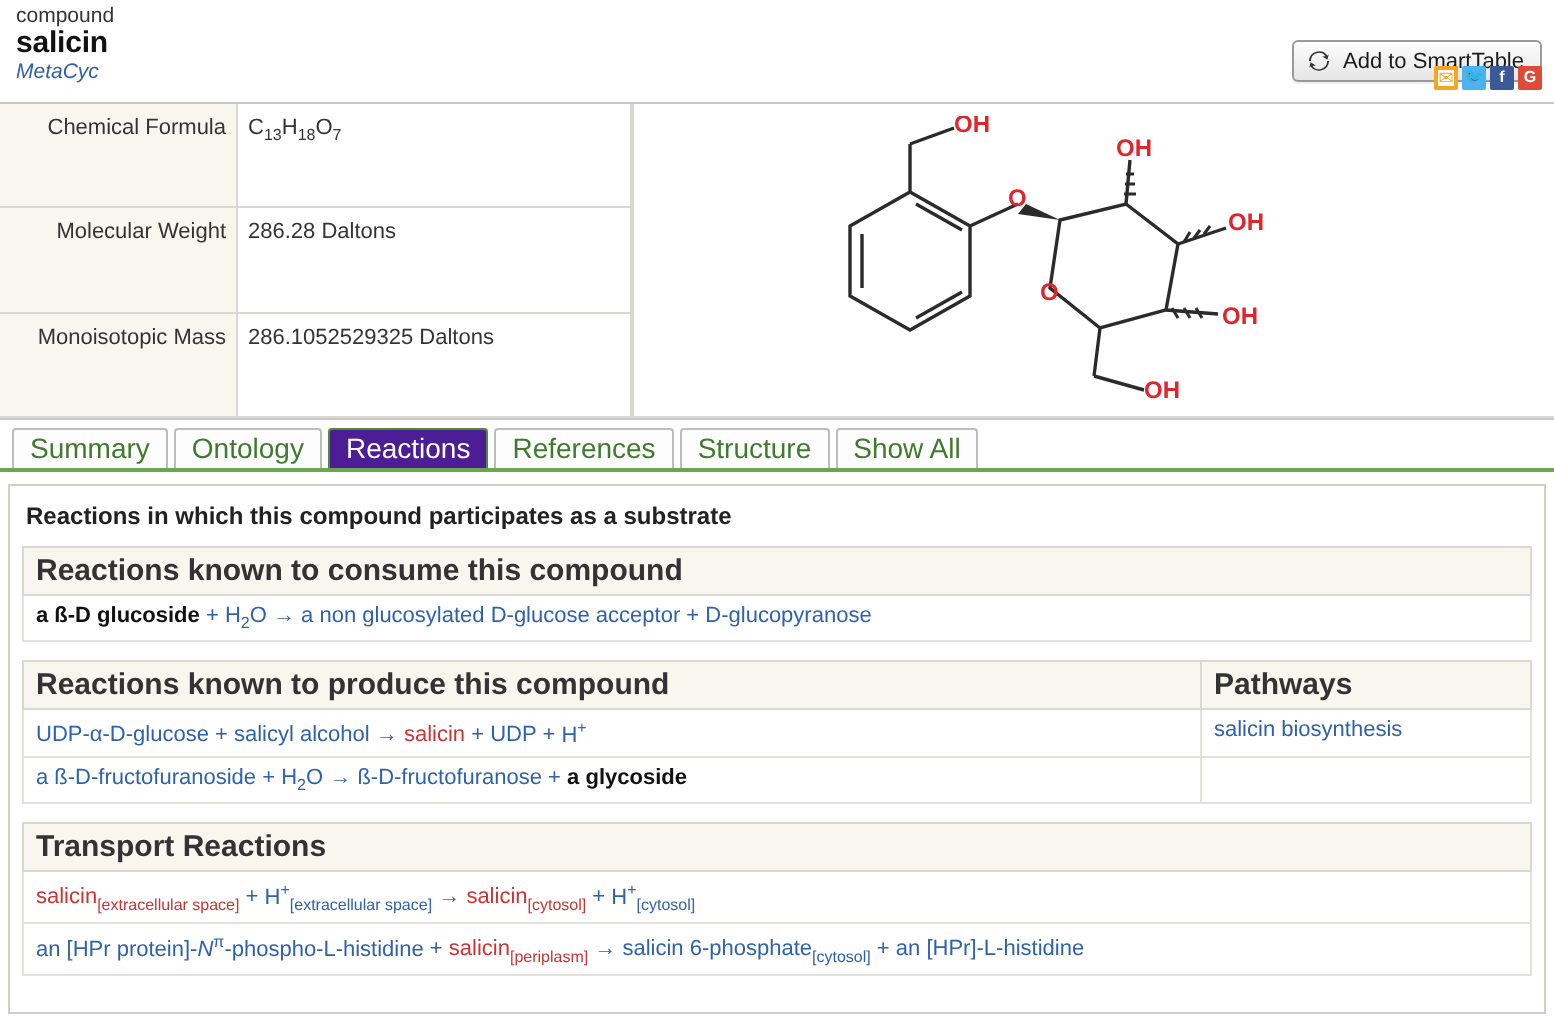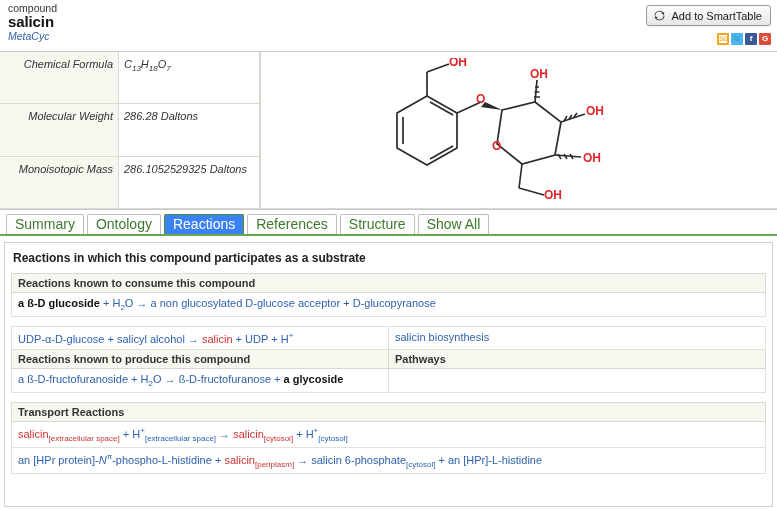--- a/index.html
+++ b/index.html
@@ -22,21 +22,21 @@
     border-bottom: 1px solid #c8c8c8;
     background: #ffffff;
     padding: 2px 0 0 8px;
     box-sizing: border-box;
   }
   .hdr-kind { font-size: 10.5px; color: #333; line-height: 12px; }
   .hdr-title { font-size: 15px; font-weight: bold; color: #111; line-height: 16px; letter-spacing: -0.1px;}
   .hdr-db { font-size: 10.5px; font-style: italic; color: #3061a8; line-height: 13px; }
 
   .smart-btn {
-    position: absolute; right: 6px; top: 5px;
+    position: absolute; right: 6px; top: 20px;
     display: flex; align-items: center; gap: 6px;
     height: 19px;
     padding: 0 8px 0 6px;
     border: 1px solid #9a9a9a;
     border-radius: 3px;
     background: linear-gradient(#fdfdfd, #e6e6e6);
     font-size: 11px; color: #1a1a1a;
     cursor: pointer;
     box-shadow: 0 1px 0 rgba(0,0,0,.06);
   }
@@ -57,21 +57,21 @@
   .s-fb { background:#3b5998; font-weight:bold; }
   .s-gp { background:#dd4b39; font-weight:bold; }
 
   
   .info-wrap {
     display: flex;
     border-bottom: 1px solid #c8c8c8;
     height: 158px;
     box-sizing: border-box;
   }
-  .prop-table { border-collapse: collapse; width: 260px; font-style: italic; }
+  .prop-table { border-collapse: collapse; width: 316px; }
   .prop-table td { border: 1px solid #d9d9d2; font-size: 11px; vertical-align: top; padding: 6px 5px 0 5px; height: 45px; }
   .prop-table td.lbl { width: 108px; background: #f7f7f0; text-align: right; color: #333; }
   .prop-table td.val { background: #ffffff; color: #333; }
   .prop-table tr:first-child td { border-top: none; }
   .prop-table td.lbl { border-left: none; }
   .struct-cell {
     flex: 1;
     border-left: 1px solid #d9d9d2;
     border-bottom: 1px solid #d9d9d2;
     display: flex; align-items: center; justify-content: center;
@@ -94,21 +94,21 @@
     color: #3f7a2e;
     padding: 2px 8px 2px 8px;
     border: 1px solid #bdbdbd;
     border-bottom: none;
     border-radius: 2px 2px 0 0;
     background: #fdfdfd;
     line-height: 15px;
     cursor: pointer;
   }
   .tab.active {
-    background: #3b82f6;
+    background: #4c1d95;
     color: #ffffff;
     border-color: #4f8a36;
   }
 
   
   .panel {
     margin: 6px 4px 0 4px;
     border: 1px solid #d0d0c8;
     background: #ffffff;
     height: 265px;
@@ -116,21 +116,21 @@
     padding: 7px 6px 0 6px;
     overflow: hidden;
   }
   .panel-title { font-size: 12px; font-weight: bold; color: #222; padding: 1px 2px 8px 2px; }
 
   .rtable { width: 100%; border-collapse: collapse; margin-bottom: 9px; table-layout: fixed; }
   .rtable th {
     background: #f7f7f0;
     border: 1px solid #d9d9d2;
     text-align: left;
-    font-size: 11px;
+    font-size: 15px;
     font-weight: bold;
     color: #333;
     padding: 3px 6px;
   }
   .rtable td {
     border: 1px solid #e2e2dc;
     font-size: 11px;
     padding: 4px 6px;
     background: #fff;
     vertical-align: top;
@@ -262,28 +262,28 @@
         <td>
           <span class="plain">a ß-D glucoside</span><span class="arrow"> + </span><span class="lnk">H<sub>2</sub>O</span><span class="arrow"> → </span><span class="lnk">a non glucosylated D-glucose acceptor</span><span class="arrow"> + </span><span class="lnk">D-glucopyranose</span>
         </td>
       </tr>
     </tbody>
       </table>
 
     <table class="rtable">
       <tbody>
           <tr>
-        <td>
-          <span class="lnk">UDP-α-D-glucose</span><span class="arrow"> + </span><span class="lnk">salicyl alcohol</span><span class="arrow"> → </span><span class="lnk-red">salicin</span><span class="arrow"> + </span><span class="lnk">UDP</span><span class="arrow"> + </span><span class="lnk">H<sup>+</sup></span>
-        </td>
-        <td><span class="pathlnk">salicin biosynthesis</span></td>
-      </tr>
-      <tr>
         <th>Reactions known to produce this compound</th>
         <th class="col-path">Pathways</th>
+      </tr>
+      <tr>
+        <td>
+          <span class="lnk">UDP-α-D-glucose</span><span class="arrow"> + </span><span class="lnk">salicyl alcohol</span><span class="arrow"> → </span><span class="lnk-red">salicin</span><span class="arrow"> + </span><span class="lnk">UDP</span><span class="arrow"> + </span><span class="lnk">H<sup>+</sup></span>
+        </td>
+        <td><span class="pathlnk">salicin biosynthesis</span></td>
       </tr>
       <tr>
         <td>
           <span class="lnk">a ß-D-fructofuranoside</span><span class="arrow"> + </span><span class="lnk">H<sub>2</sub>O</span><span class="arrow"> → </span><span class="lnk">ß-D-fructofuranose</span><span class="arrow"> + </span><span class="plain">a glycoside</span>
         </td>
         <td></td>
       </tr>
     </tbody>
       </table>
 

